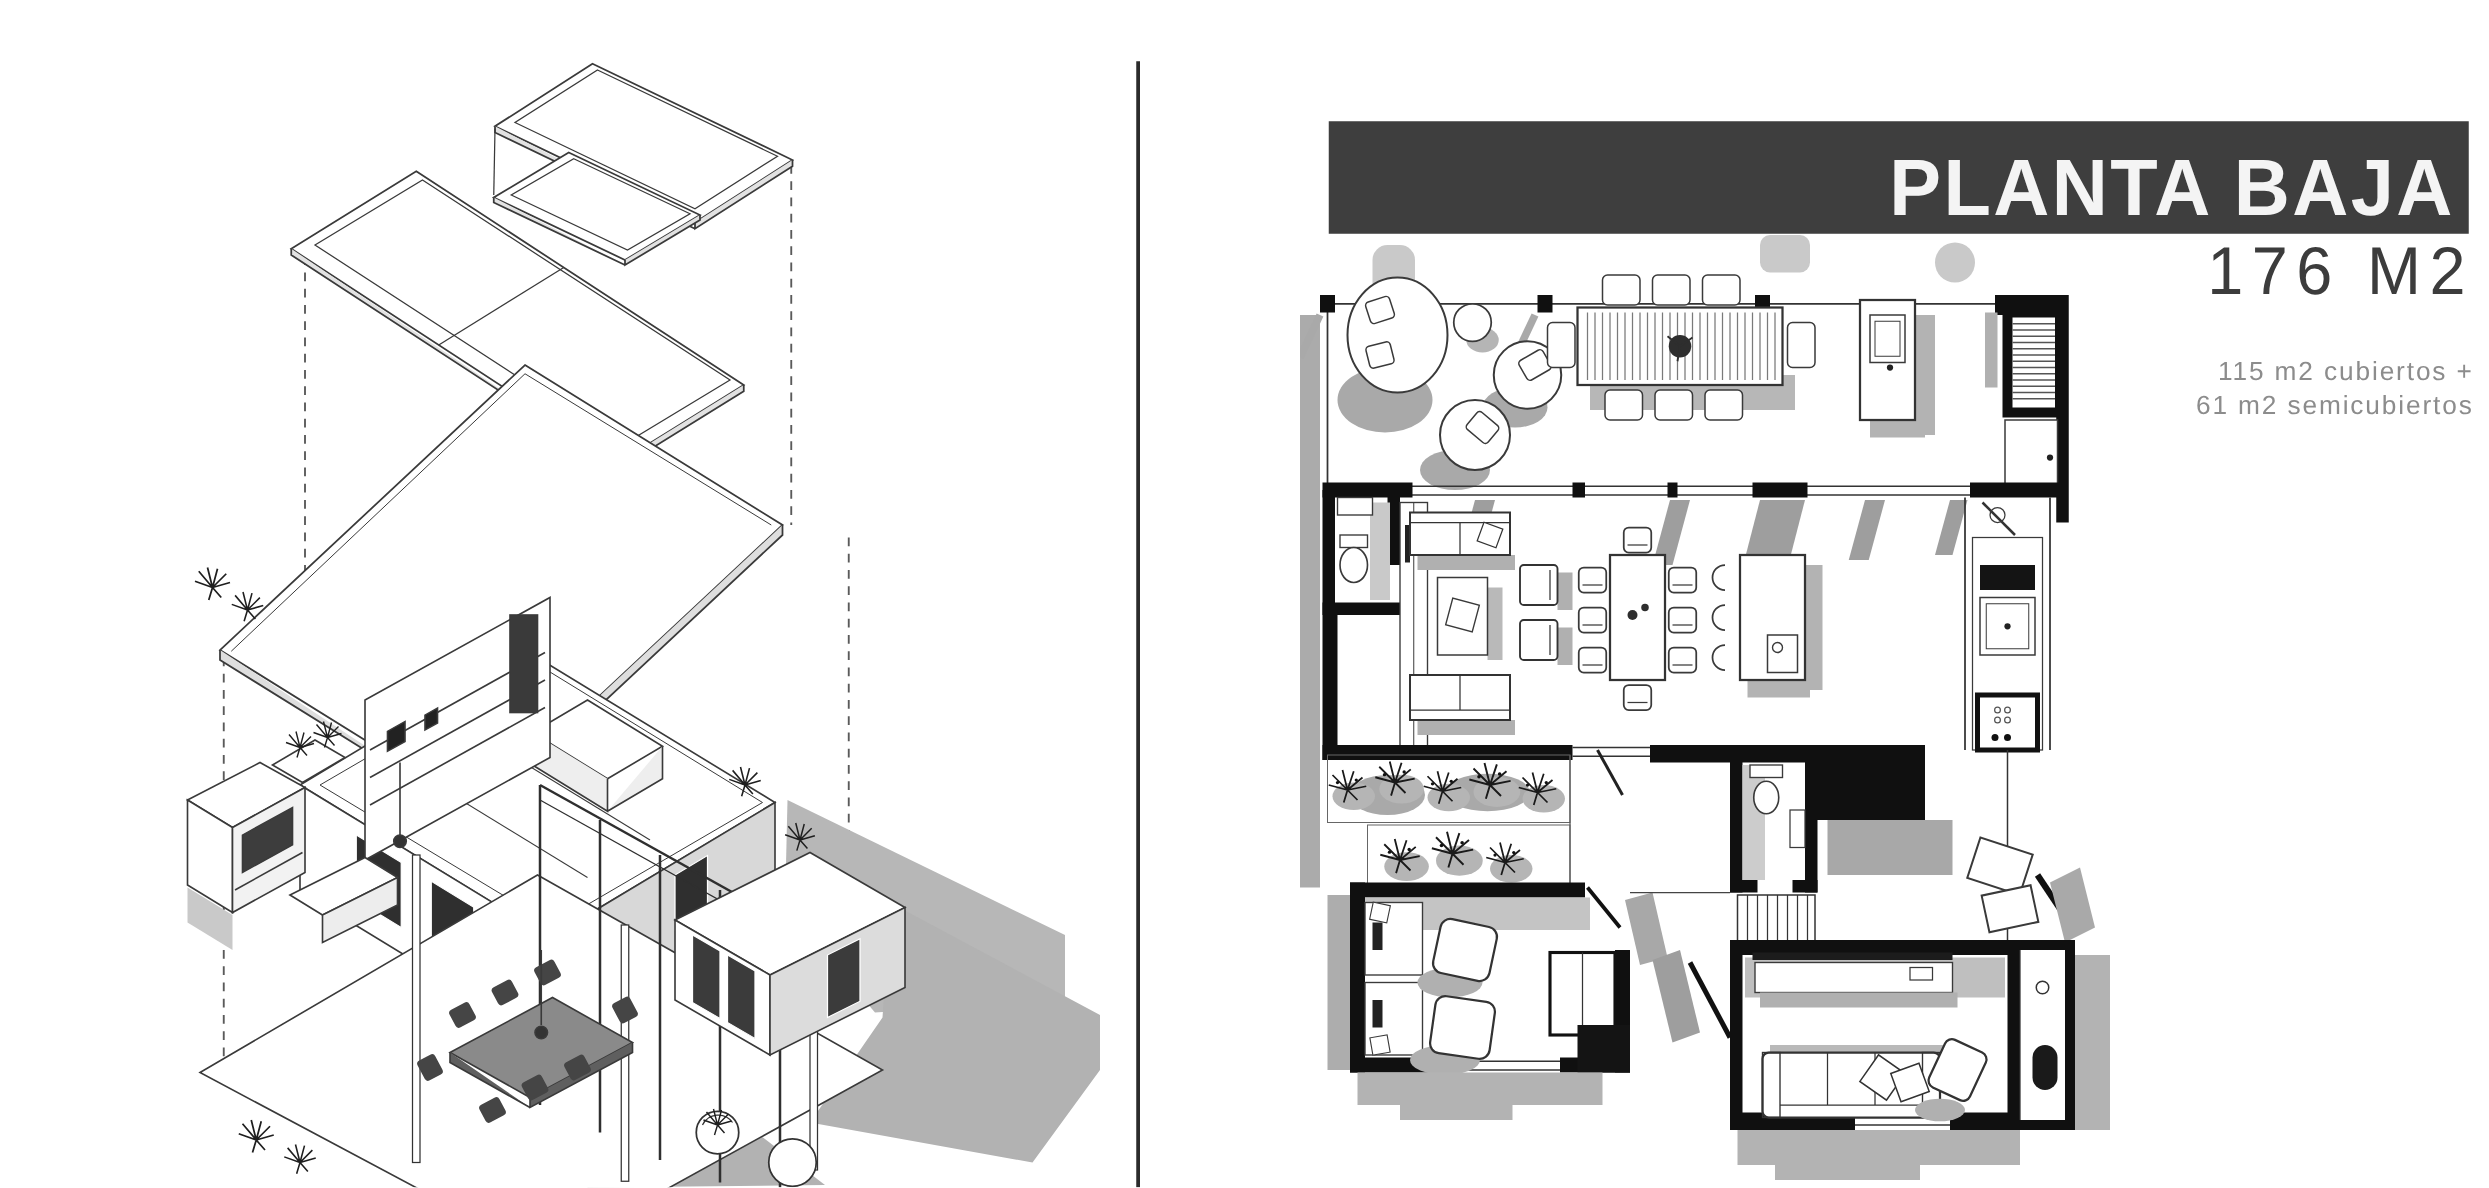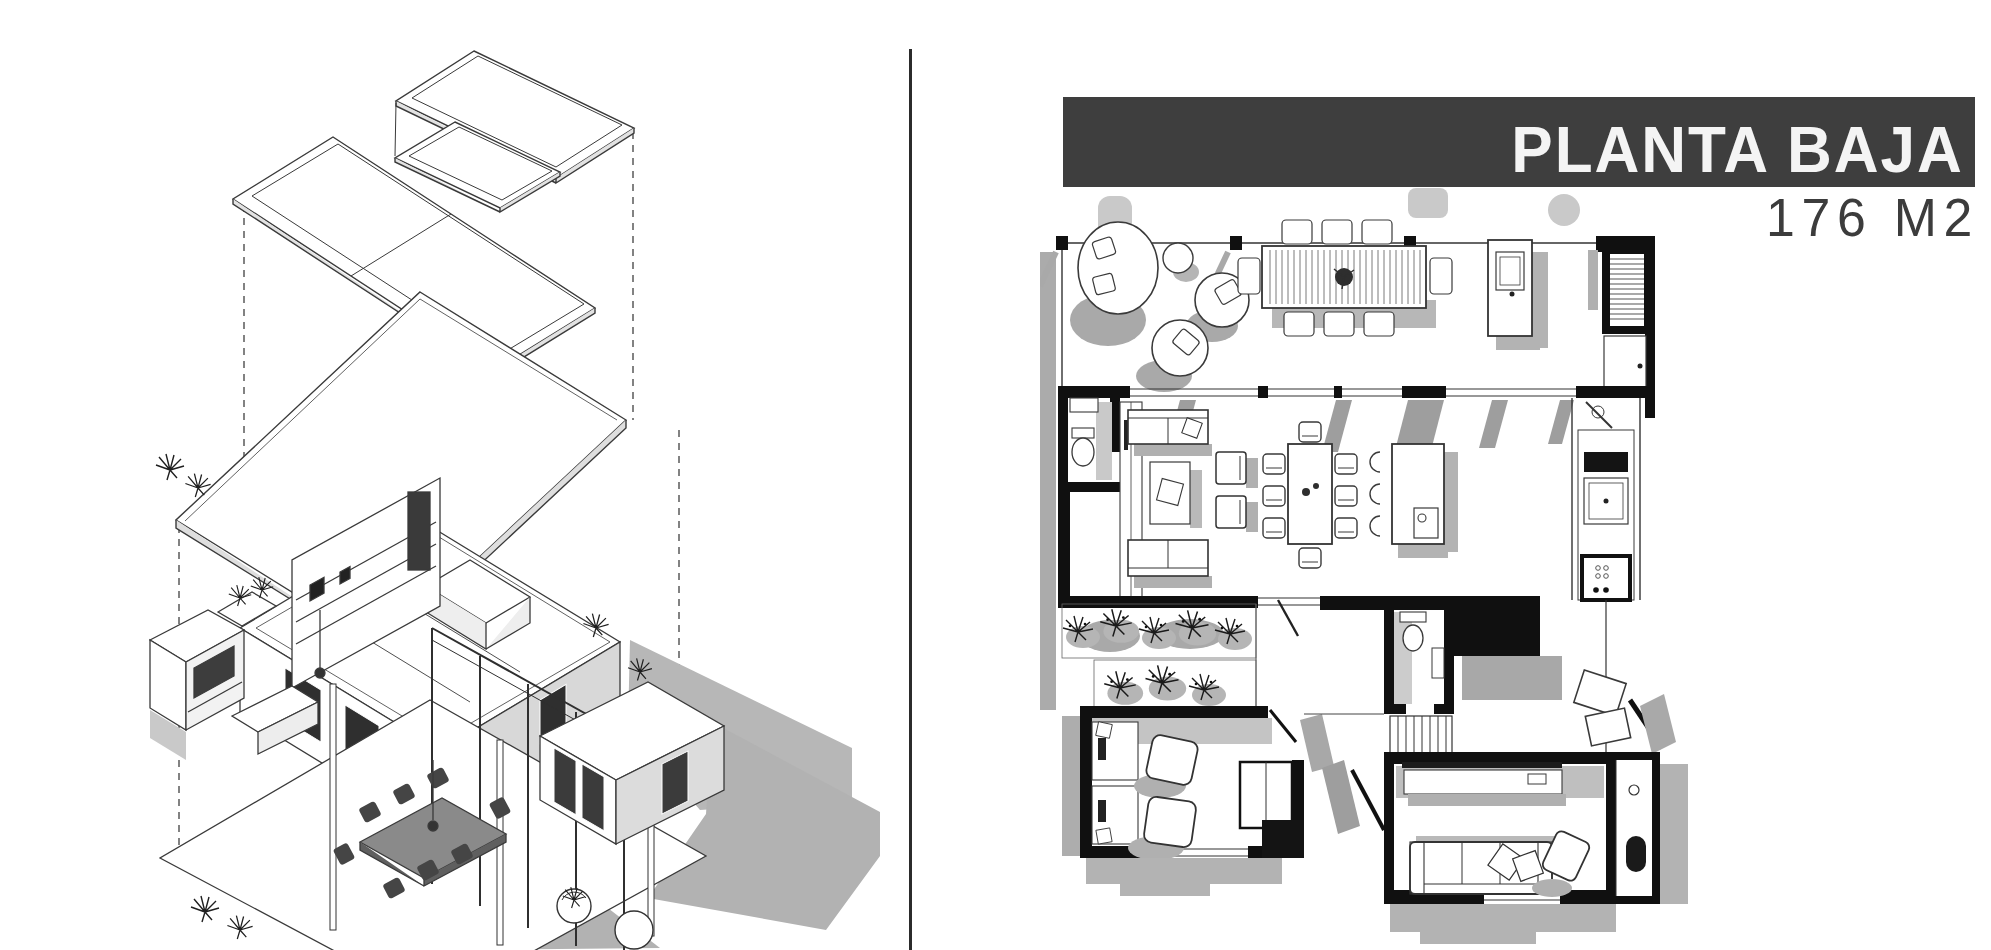--- a/index.html
+++ b/index.html
@@ -181,20 +181,24 @@
     </g>
   </svg>
 
   <div class="divider"></div>
 
   <div class="banner">
     <span class="banner-title">PLANTA BAJA</span>
   </div>
 
   <div class="area-headline">176 M2</div>
+  <div class="area-sub">
+    <div>115 m2 cubiertos +</div>
+    <div>61 m2 semicubiertos</div>
+  </div>
 
   <svg class="plan-panel" viewBox="1040 180 660 770">
     <defs>
       <g id="plantB">
         <ellipse cx="5" cy="5" rx="17" ry="11" fill="#b5b5b5"></ellipse>
         <path d="M0 0 L-12 -12 M0 0 L-4 -16 M0 0 L5 -15 M0 0 L12 -10 M0 0 L-15 -4 M0 0 L15 -3 M0 0 L-3 10 M0 0 L8 8" stroke="#1a1a1a" stroke-width="1.4" fill="none"></path>
         <circle cx="-8" cy="-6" r="1.3" fill="#111"></circle>
           <circle cx="7" cy="-8" r="1.3" fill="#111"></circle>
       </g>
       <g id="chairS">

